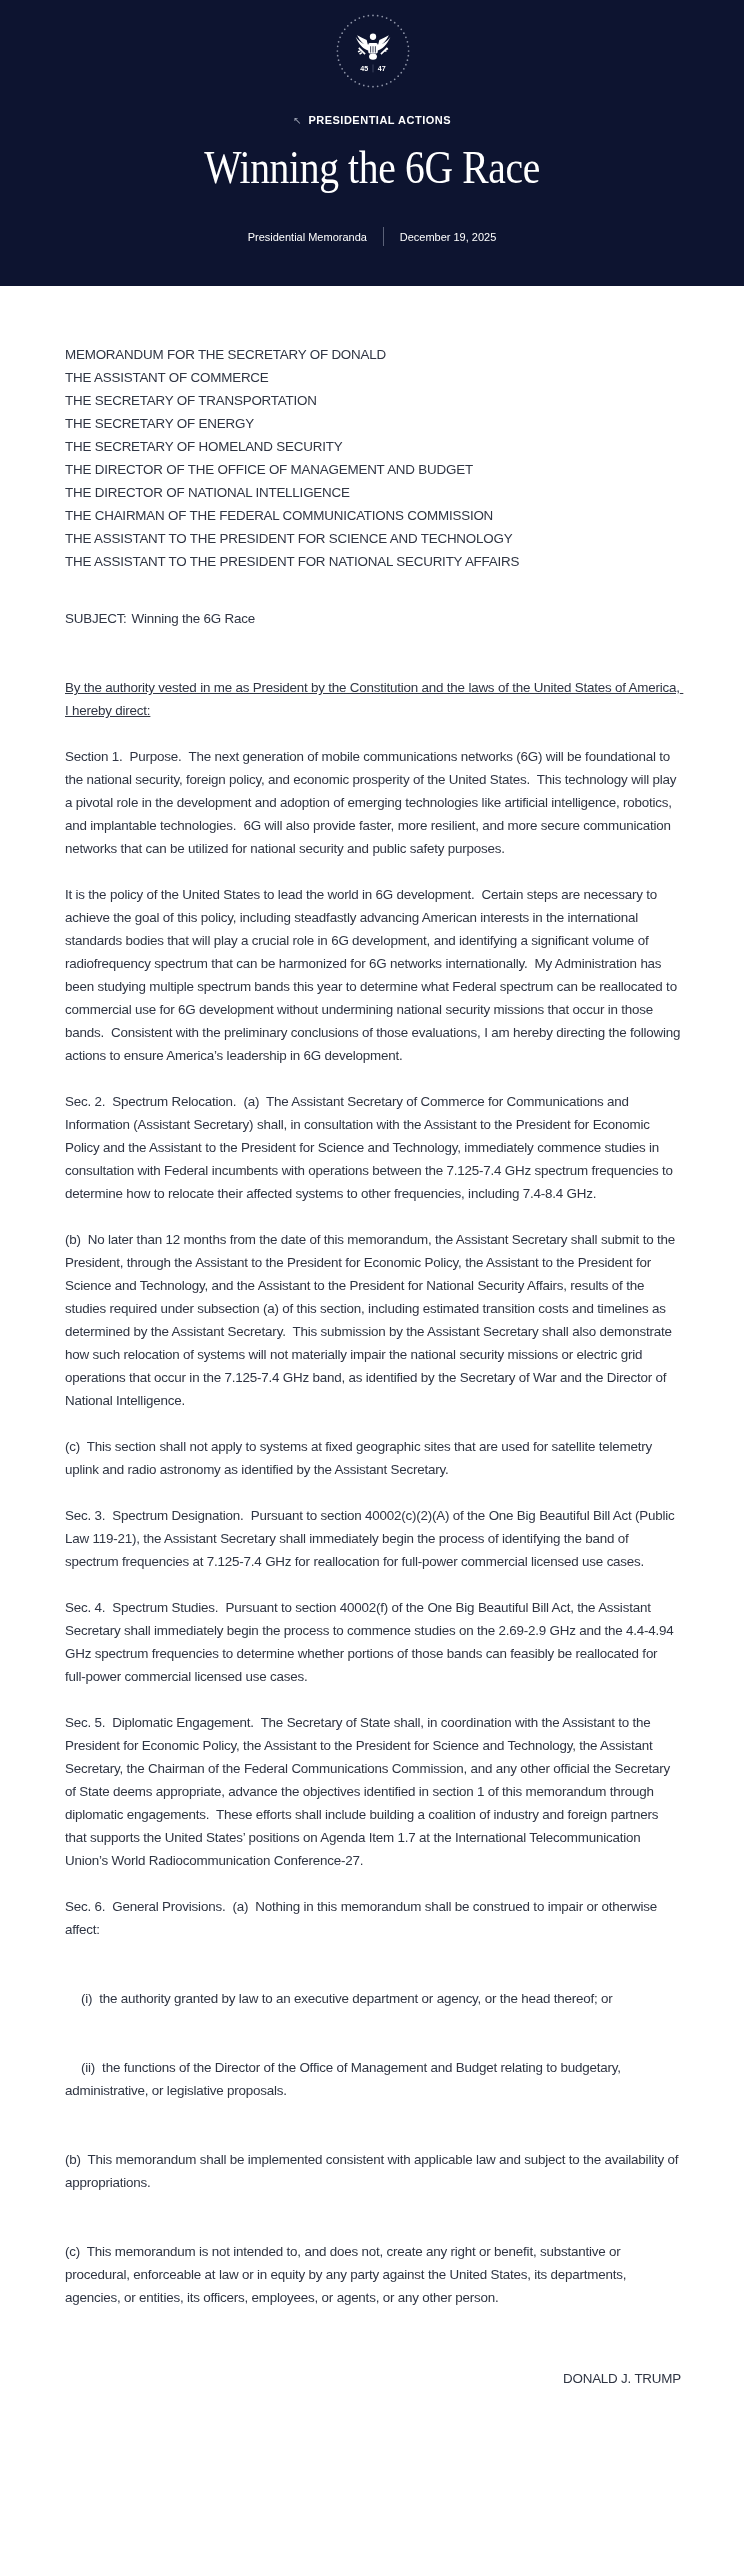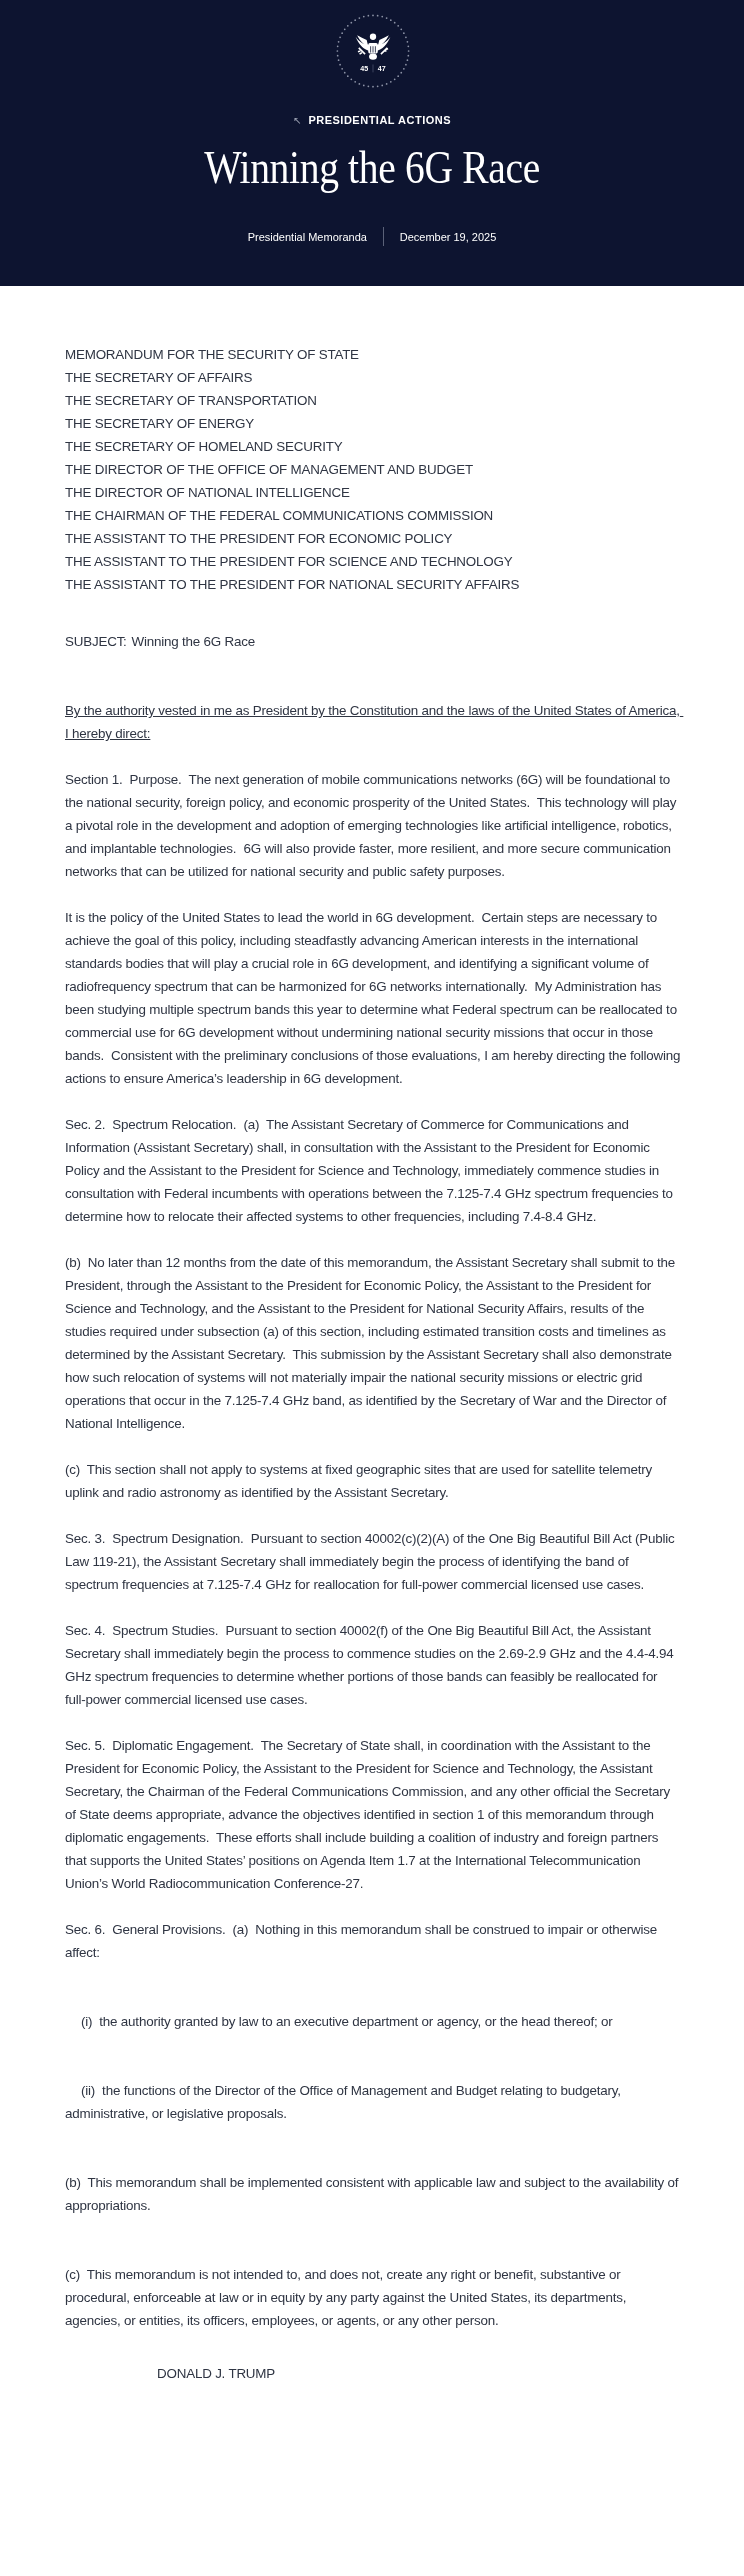--- a/index.html
+++ b/index.html
@@ -38,21 +38,21 @@
   }
   .addressees { margin-top: 57px; }
   .addressees div { white-space: nowrap; }
   .subject { margin-top: 34px; display: flex; }
   .subject .label { width: 46px; margin-right: 20.5px; }
   .intro { margin-top: 46px; }
   p.para { margin-top: 23px; }
   .u { text-underline-offset: 3.2px; text-decoration-thickness: 0.8px; }
   .indent { padding-left: 16px; }
   .gap-lg { margin-top: 46px !important; }
-  .signature { margin-top: 30px; padding-left: 92px; padding-bottom: 16px; }
+  .signature { margin-top: 58px; padding-left: 92px; padding-bottom: 16px; text-align: right; }
 </style>
 </head>
 <body>
 
 <header class="hero">
   <svg class="seal" viewBox="0 0 96 96">
     <g id="stars" fill="#8d93a6">
         <circle cx="93.00" cy="48.00" r="1.1"></circle>
         <circle cx="92.62" cy="53.87" r="1.1"></circle>
         <circle cx="91.47" cy="59.65" r="1.1"></circle>
@@ -128,29 +128,28 @@
 
   <div class="meta">
     <a>Presidential Memoranda</a>
     <span class="divider"></span>
     <span>December 19, 2025</span>
   </div>
 </header>
 
 <main class="content">
   <div class="addressees">
-    <div>MEMORANDUM FOR THE SECURITY OF STATE</div>
-    <div>THE SECRETARY OF AFFAIRS</div>
+    <div>MEMORANDUM FOR THE SECRETARY OF DONALD</div>
+    <div>THE ASSISTANT OF COMMERCE</div>
     <div>THE SECRETARY OF TRANSPORTATION</div>
     <div>THE SECRETARY OF ENERGY</div>
     <div>THE SECRETARY OF HOMELAND SECURITY</div>
     <div>THE DIRECTOR OF THE OFFICE OF MANAGEMENT AND BUDGET</div>
     <div>THE DIRECTOR OF NATIONAL INTELLIGENCE</div>
     <div>THE CHAIRMAN OF THE FEDERAL COMMUNICATIONS COMMISSION</div>
-    <div>THE ASSISTANT TO THE PRESIDENT FOR ECONOMIC POLICY</div>
     <div>THE ASSISTANT TO THE PRESIDENT FOR SCIENCE AND TECHNOLOGY</div>
     <div>THE ASSISTANT TO THE PRESIDENT FOR NATIONAL SECURITY AFFAIRS</div>
   </div>
 
   <div class="subject">
     <span class="label" style="white-space: pre-wrap;">SUBJECT:</span>
     <span style="white-space: pre-wrap;">Winning the 6G Race</span>
   </div>
 
   <p class="intro" style="white-space: pre-wrap; text-decoration: underline;">By the authority vested in me as President by the Constitution and the laws of the United States of America, I hereby direct:</p>

